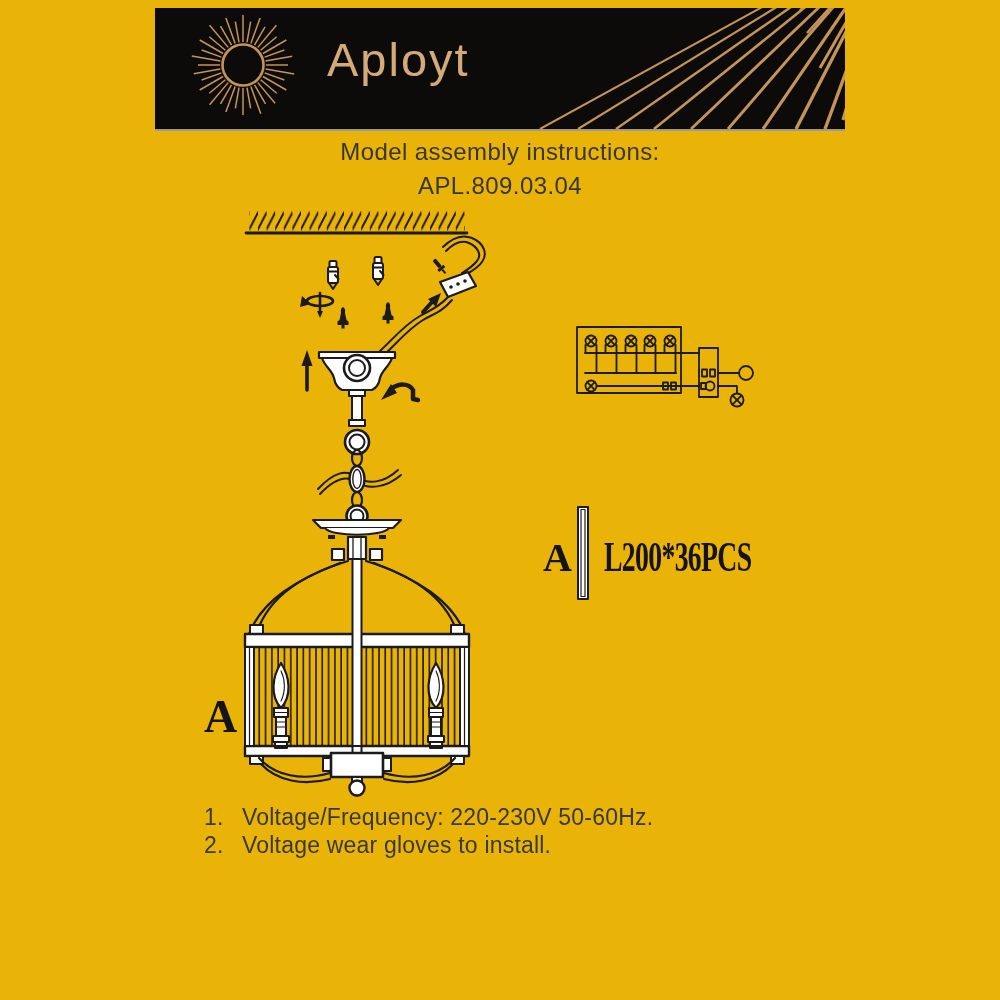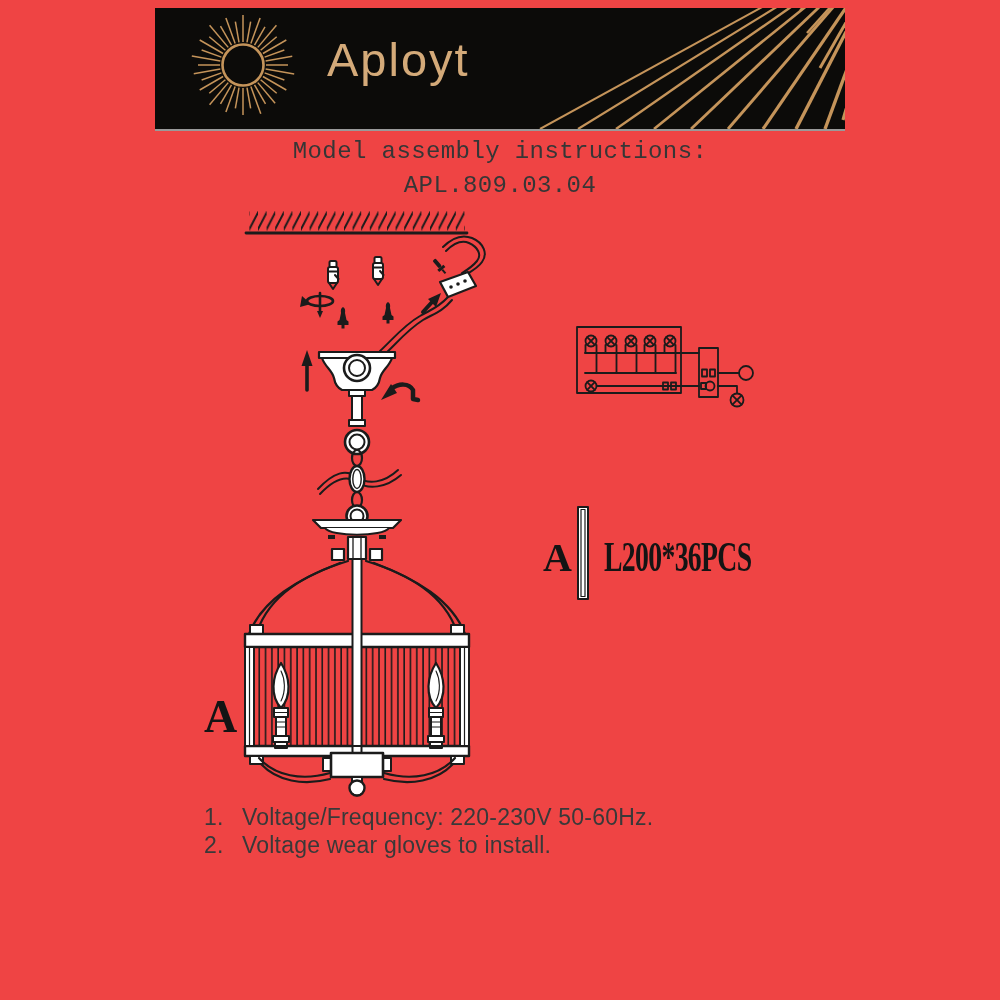--- a/index.html
+++ b/index.html
@@ -1,26 +1,26 @@
 <!DOCTYPE html>
 <html><head>
 <meta charset="utf-8">
 <style>
   html,body{margin:0;padding:0;background:#fff;}
-  .page{position:relative;width:1000px;height:1000px;background:#ef4444;overflow:hidden;
+  .page{position:relative;width:1000px;height:1000px;background:#eab308;overflow:hidden;
         font-family:"Liberation Sans",sans-serif;color:#333;}
   
   .banner{position:absolute;left:155px;top:8px;width:690px;height:121px;
           background:#0c0b09;border-bottom:2px solid #9a9a9a;overflow:hidden;}
   .banner-art{position:absolute;left:0;top:0;width:690px;height:121px;display:block;}
   .brand{position:absolute;left:172px;top:28px;font-size:47px;font-weight:300;
          color:#d4aa79;letter-spacing:2px;line-height:1;}
   
   .title,.subtitle{position:absolute;left:0;width:1000px;text-align:center;
-                   font-size:24px;letter-spacing:.4px;color:#363636;line-height:1.1;font-family:Liberation Mono, monospace;}
+                   font-size:24px;letter-spacing:.4px;color:#363636;line-height:1.1;}
   .title{top:139px;}
   .subtitle{top:173px;}
   
   .diagram{position:absolute;left:150px;top:200px;width:700px;height:610px;display:block;}
   .label-a-left{position:absolute;left:204px;top:694px;font-family:"Liberation Serif",serif;
                 font-weight:700;font-size:46px;line-height:1;color:#141414;}
   .part-label{position:absolute;left:543px;top:538px;font-family:"Liberation Serif",serif;
               font-weight:700;font-size:40px;line-height:1;color:#141414;}
   .part-spec{position:absolute;left:604px;top:536px;font-family:"Liberation Serif",serif;
              font-weight:700;font-size:42px;line-height:1;color:#141414;white-space:nowrap;

